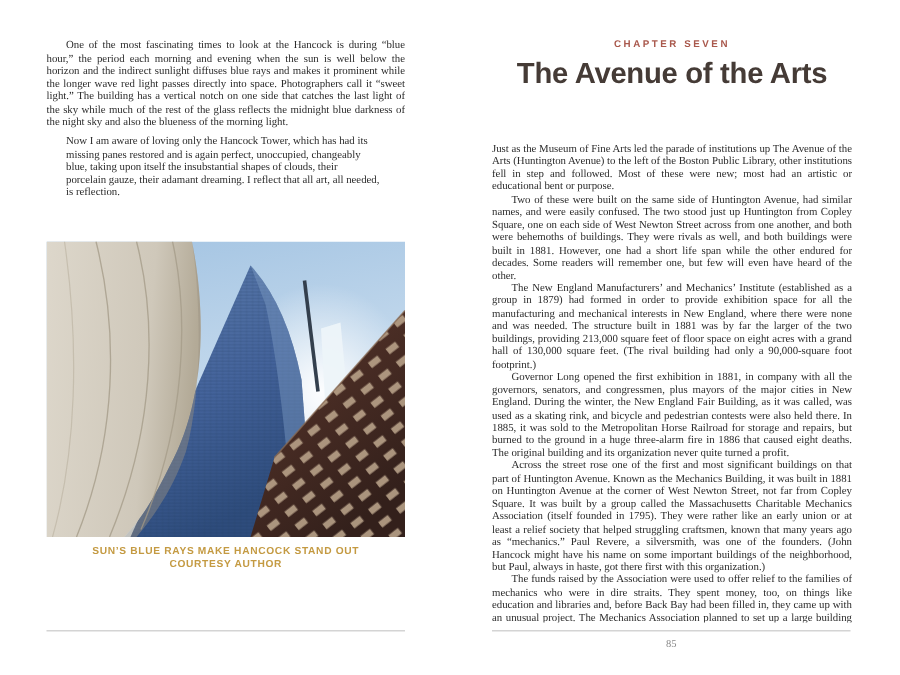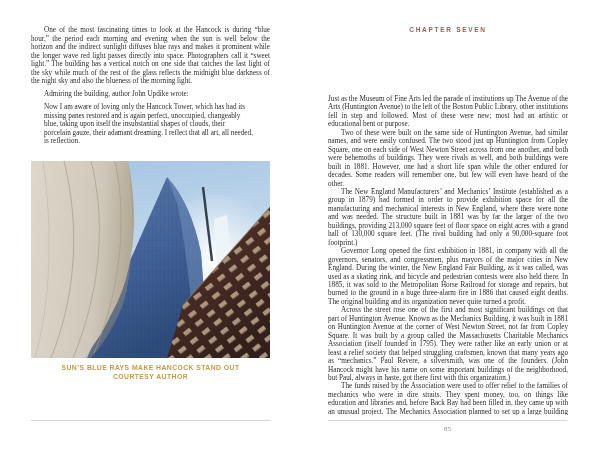--- a/index.html
+++ b/index.html
@@ -66,21 +66,20 @@
 </style>
 </head>
 <body>
 
 <div class="spread">
 
   <div class="page page-left">
 
     <div class="left-text">
       <p class="para indent">One of the most fascinating times to look at the Hancock is during “blue hour,” the period each morning and evening when the sun is well below the horizon and the indirect sunlight diffuses blue rays and makes it prominent while the longer wave red light passes directly into space. Photographers call it “sweet light.” The building has a vertical notch on one side that catches the last light of the sky while much of the rest of the glass reflects the midnight blue darkness of the night sky and also the blueness of the morning light.</p>
-      <p class="para indent">Admiring the building, author John Updike wrote:</p>
       <blockquote class="quote">Now I am aware of loving only the Hancock Tower, which has had its missing panes restored and is again perfect, unoccupied, changeably blue, taking upon itself the insubstantial shapes of clouds, their porcelain gauze, their adamant dreaming. I reflect that all art, all needed, is reflection.</blockquote>
     </div>
 
     <figure class="photo">
       <svg width="239" height="197" viewBox="0 0 239 197">
         <defs>
           <linearGradient id="sky" x1="0" y1="0" x2="0.25" y2="1">
             <stop offset="0" stop-color="#a2c3e2"></stop>
             <stop offset="0.55" stop-color="#c2d8ec"></stop>
             <stop offset="1" stop-color="#e3edf4"></stop>
@@ -149,20 +148,21 @@
       </figcaption>
     </figure>
 
     <div class="footer-rule"></div>
   </div>
 
   <div class="page page-right">
 
     <header class="chapter-head">
       <div class="chapter-label">CHAPTER SEVEN</div>
+      <h1 class="chapter-title">The Avenue of the Arts</h1>
     </header>
 
     <div class="right-text">
       <p>Just as the Museum of Fine Arts led the parade of institutions up The Avenue of the Arts (Huntington Avenue) to the left of the Boston Public Library, other institutions fell in step and followed. Most of these were new; most had an artistic or educational bent or purpose.</p>
       <p class="indent">Two of these were built on the same side of Huntington Avenue, had similar names, and were easily confused. The two stood just up Huntington from Copley Square, one on each side of West Newton Street across from one another, and both were behemoths of buildings. They were rivals as well, and both buildings were built in 1881. However, one had a short life span while the other endured for decades. Some readers will remember one, but few will even have heard of the other.</p>
       <p class="indent">The New England Manufacturers’ and Mechanics’ Institute (established as a group in 1879) had formed in order to provide exhibition space for all the manufacturing and mechanical interests in New England, where there were none and was needed. The structure built in 1881 was by far the larger of the two buildings, providing 213,000 square feet of floor space on eight acres with a grand hall of 130,000 square feet. (The rival building had only a 90,000-square foot footprint.)</p>
       <p class="indent">Governor Long opened the first exhibition in 1881, in company with all the governors, senators, and congressmen, plus mayors of the major cities in New England. During the winter, the New England Fair Building, as it was called, was used as a skating rink, and bicycle and pedestrian contests were also held there. In 1885, it was sold to the Metropolitan Horse Railroad for storage and repairs, but burned to the ground in a huge three-alarm fire in 1886 that caused eight deaths. The original building and its organization never quite turned a profit.</p>
       <p class="indent">Across the street rose one of the first and most significant buildings on that part of Huntington Avenue. Known as the Mechanics Building, it was built in 1881 on Huntington Avenue at the corner of West Newton Street, not far from Copley Square. It was built by a group called the Massachusetts Charitable Mechanics Association (itself founded in 1795). They were rather like an early union or at least a relief society that helped struggling craftsmen, known that many years ago as “mechanics.” Paul Revere, a silversmith, was one of the founders. (John Hancock might have his name on some important buildings of the neighborhood, but Paul, always in haste, got there first with this organization.)</p>
       <p class="indent">The funds raised by the Association were used to offer relief to the families of mechanics who were in dire straits. They spent money, too, on things like education and libraries and, before Back Bay had been filled in, they came up with an unusual project. The Mechanics Association planned to set up a large building on a pier in the</p>
     </div>

